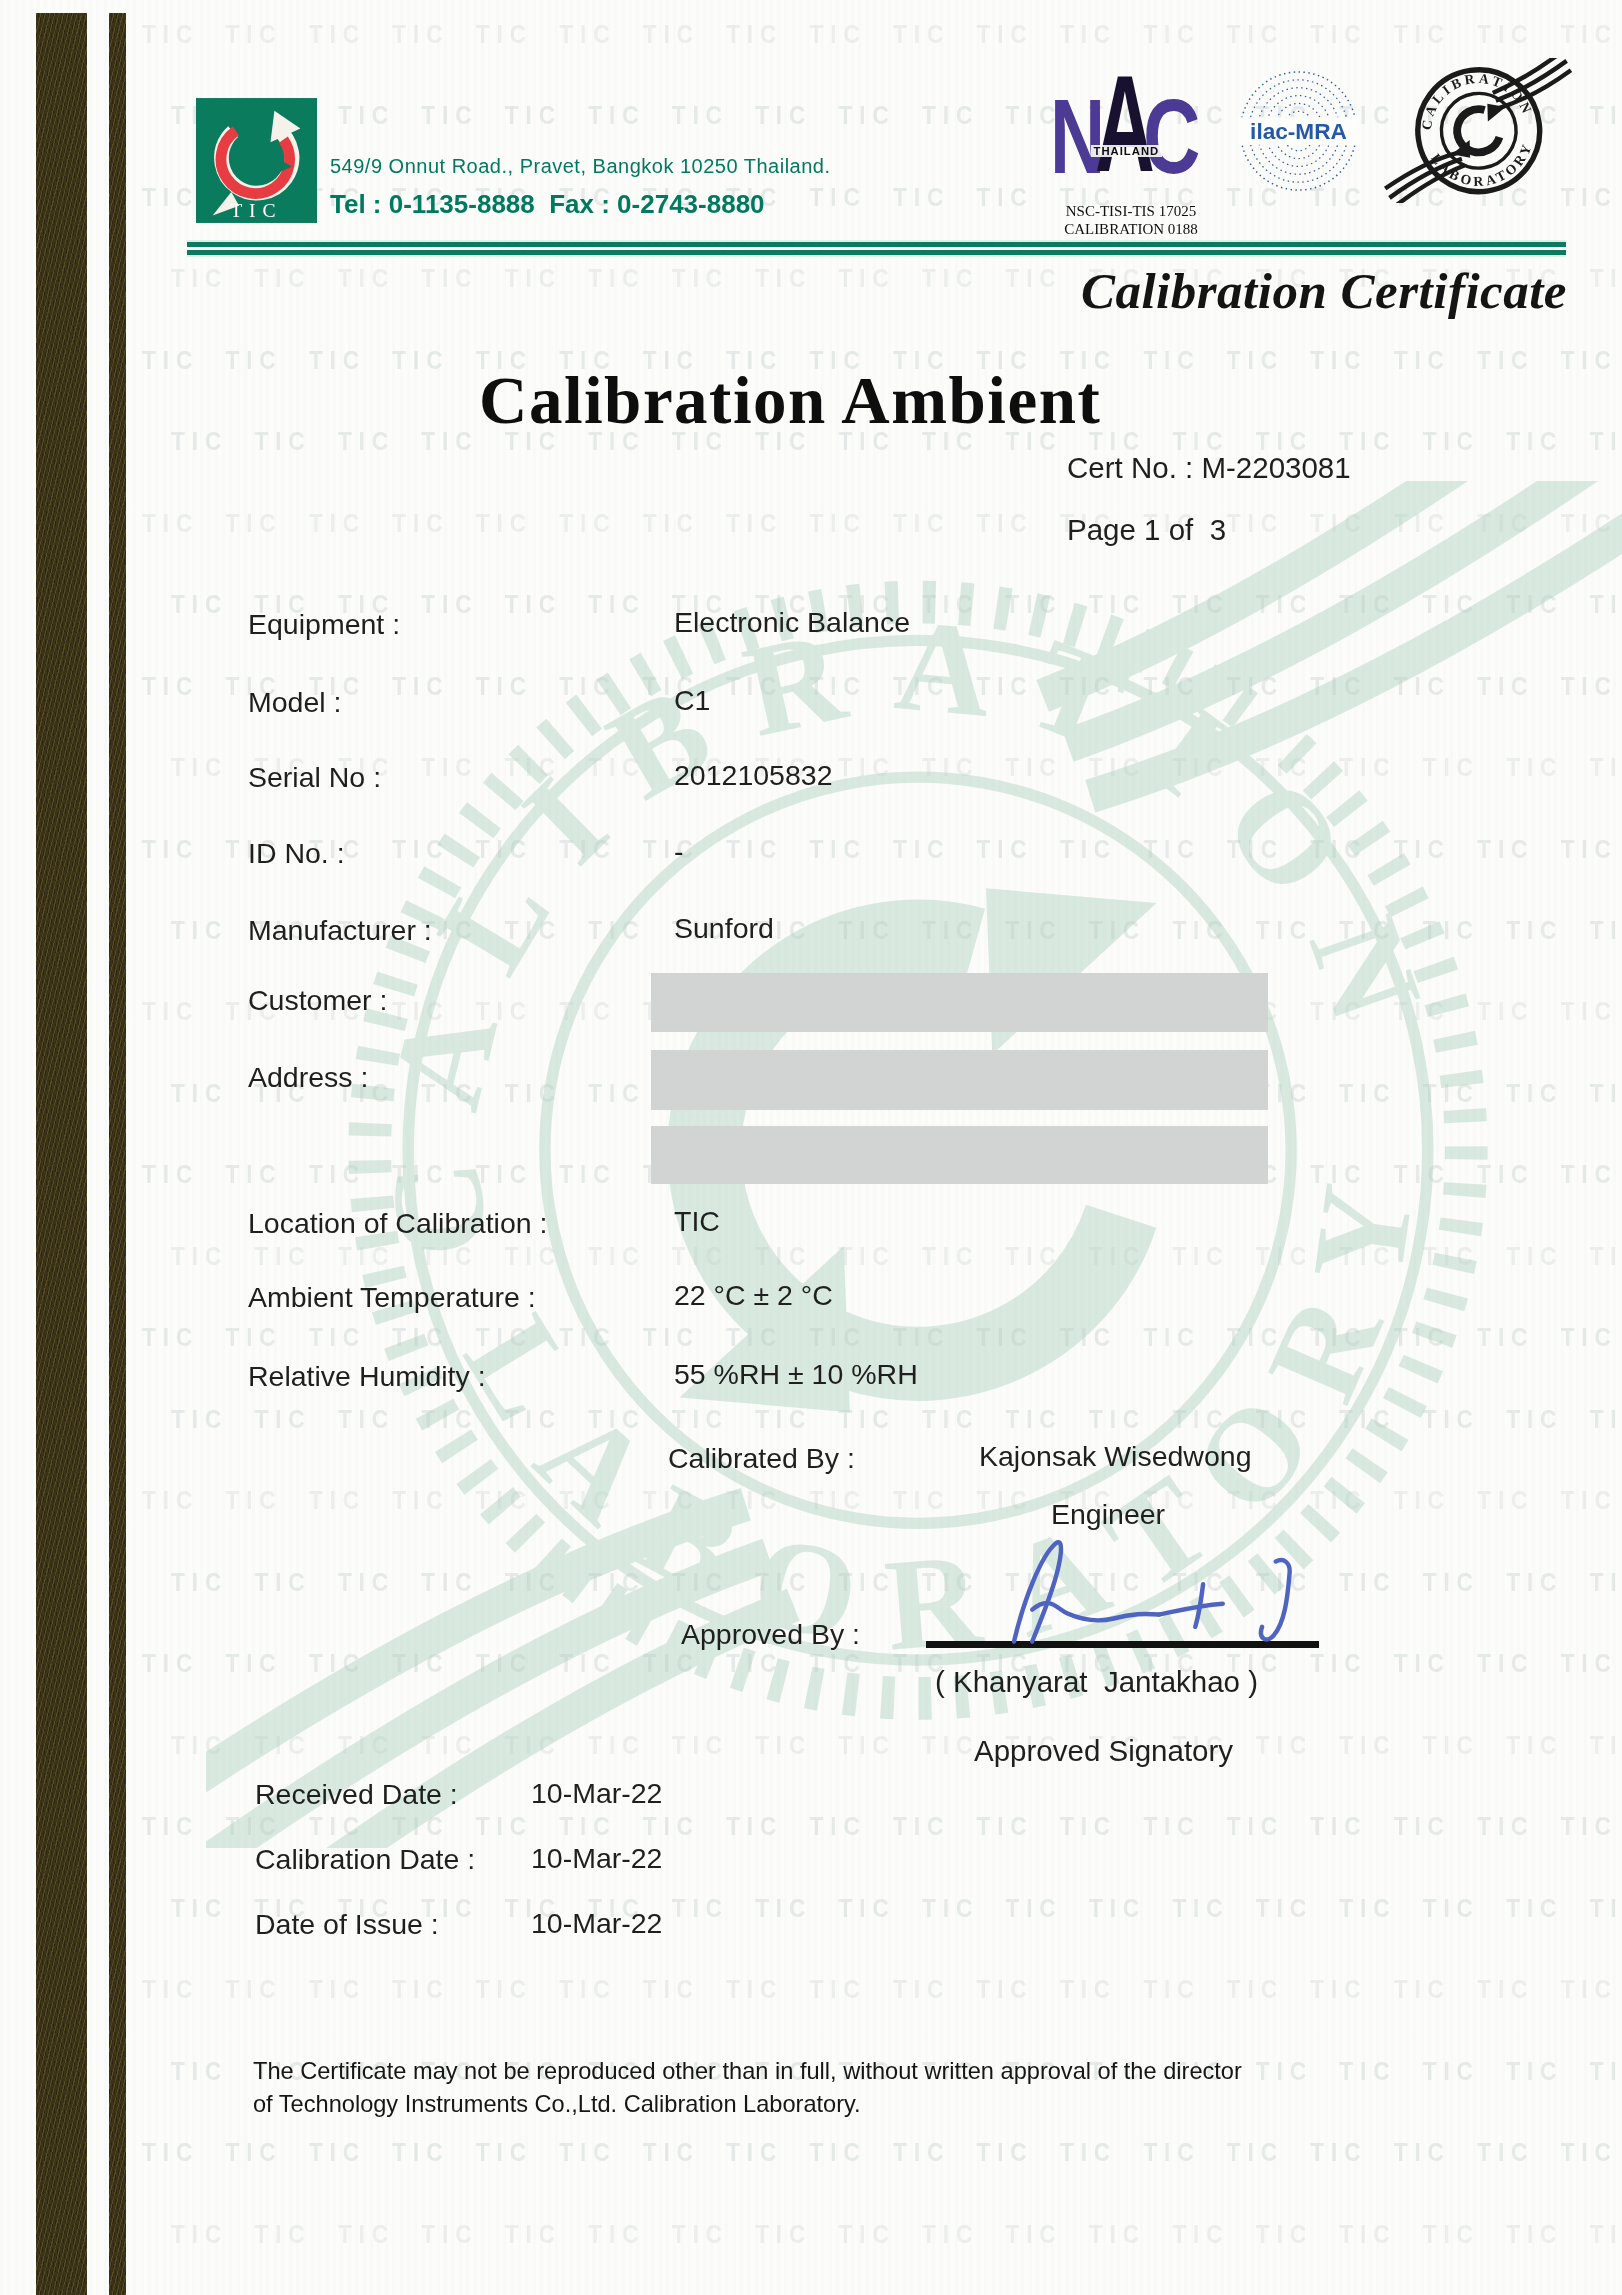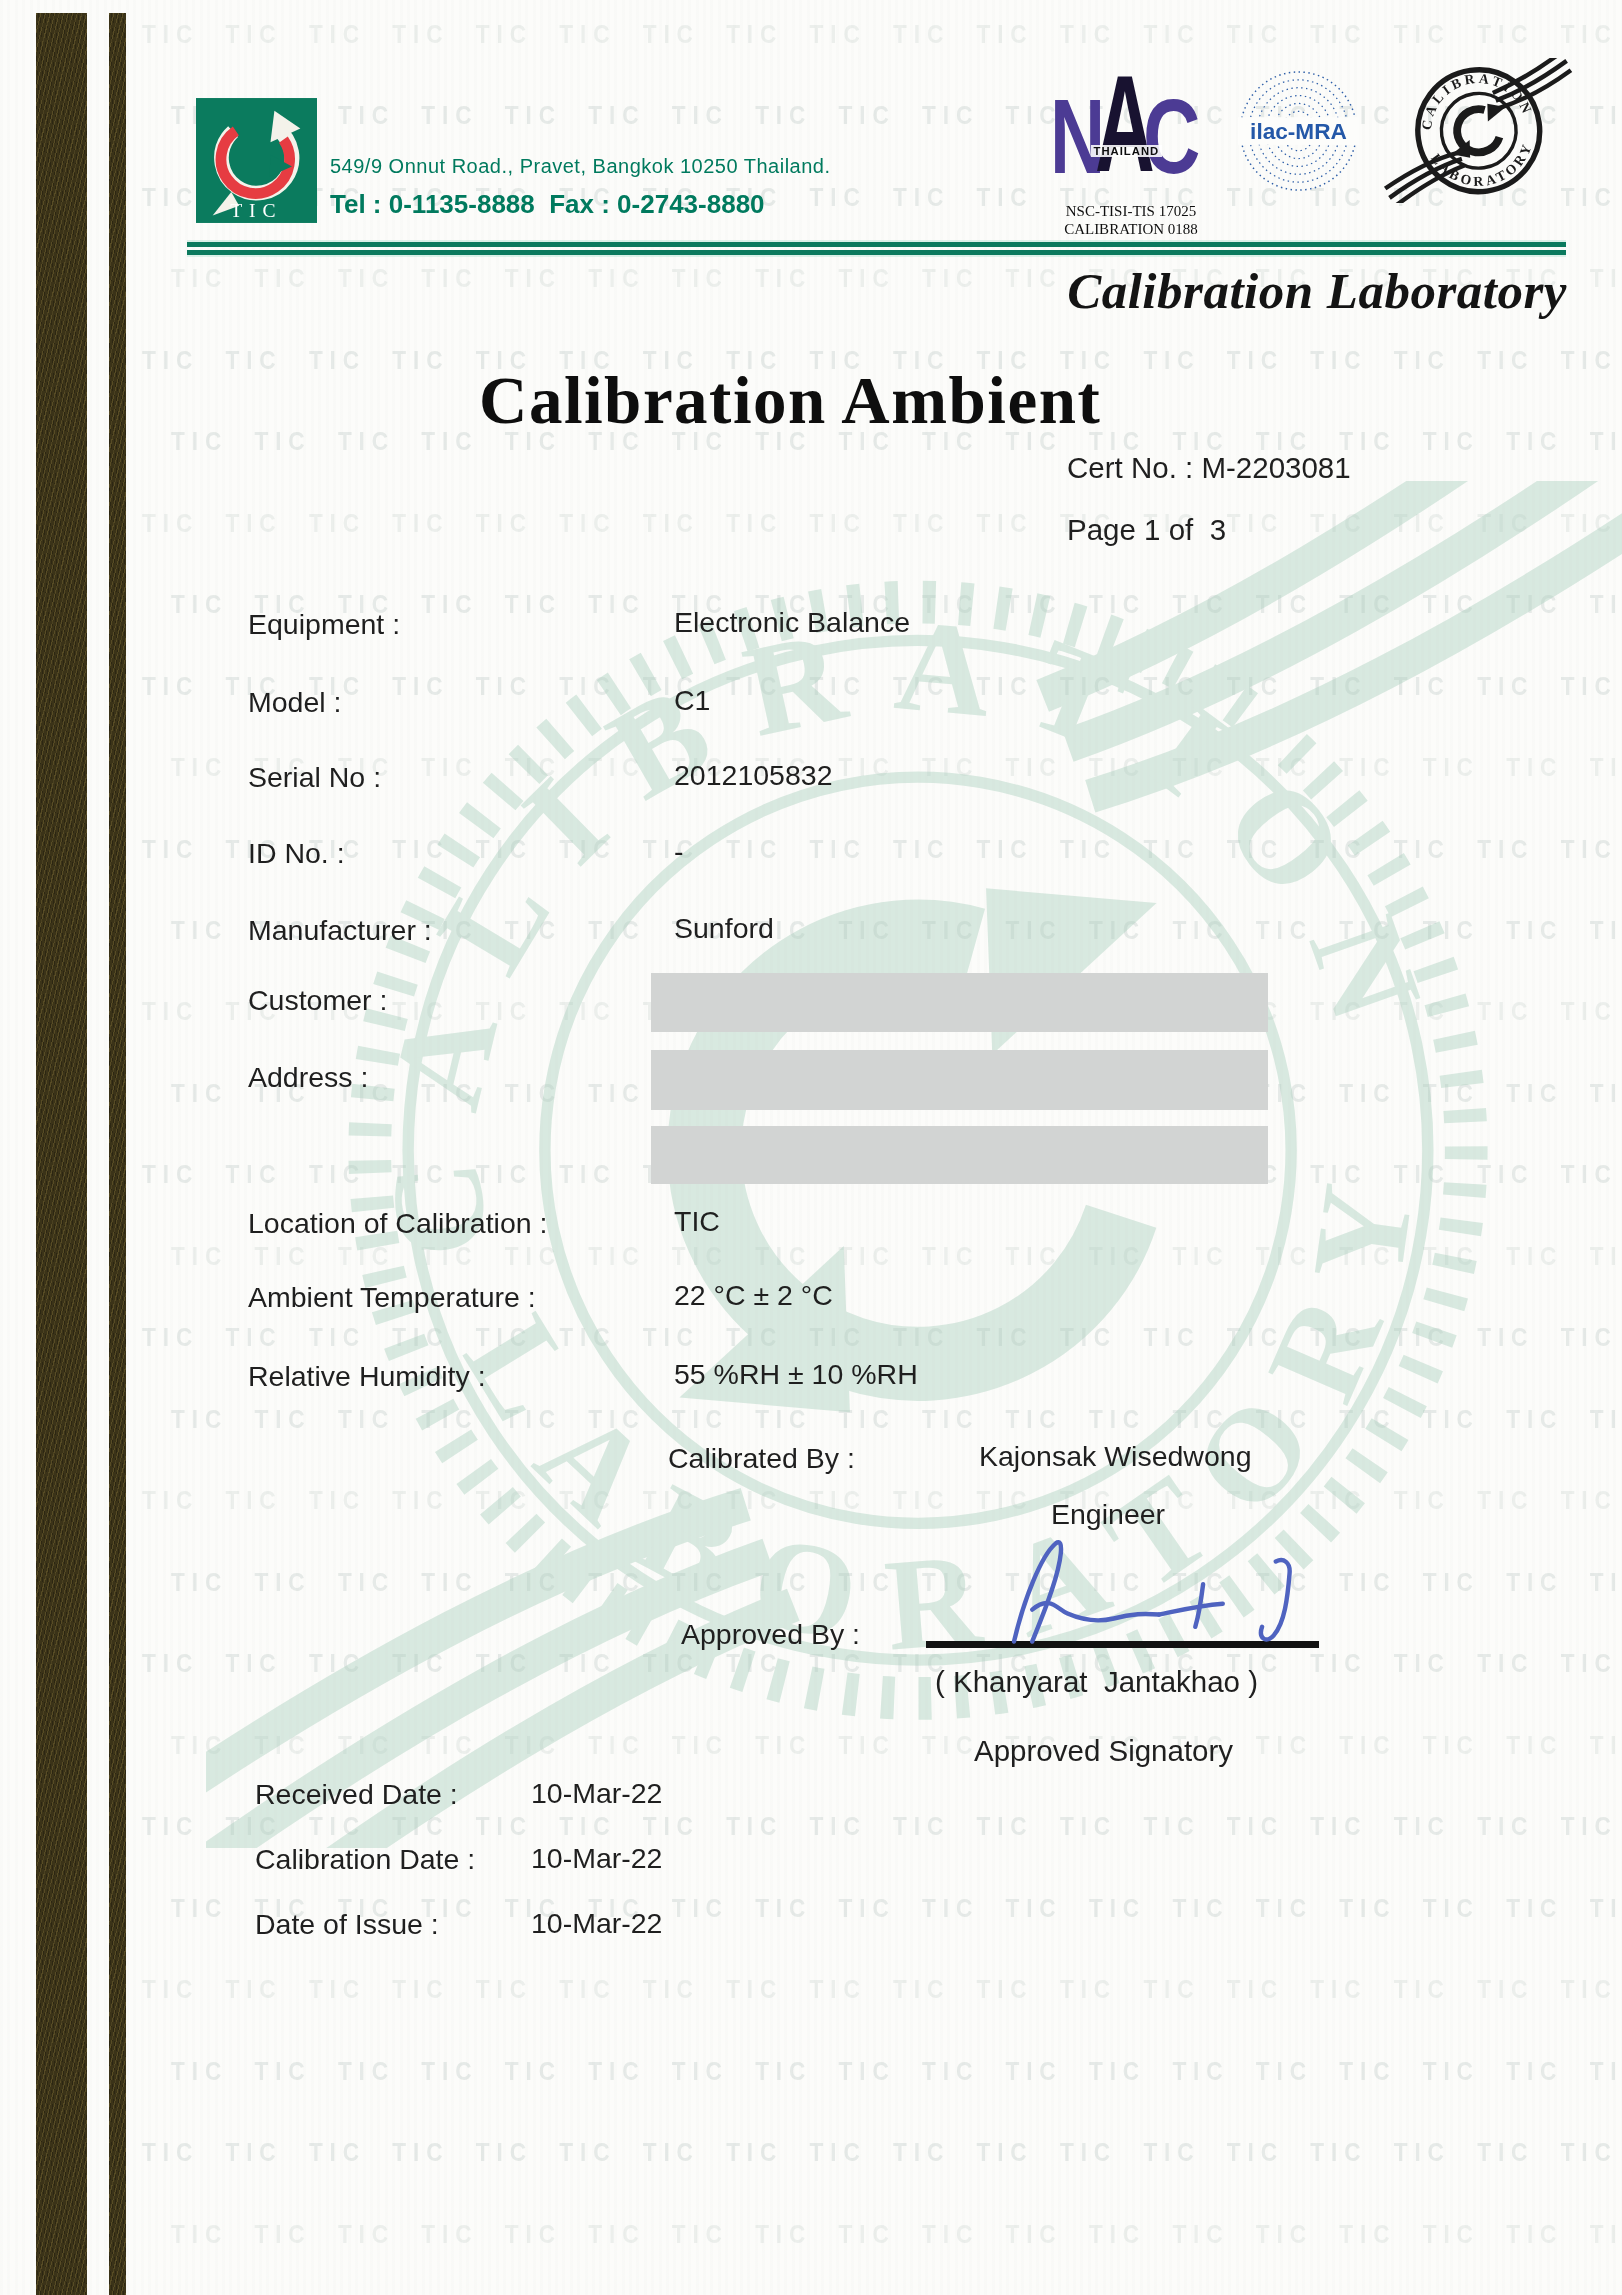--- a/index.html
+++ b/index.html
@@ -210,21 +210,21 @@
         <text text-anchor="middle">
           <textPath href="#sealBot" startOffset="50%">LABORATORY</textPath>
         </text>
       </g>
     </g>
   </svg>
 
   <div class="rule rule-1"></div>
   <div class="rule rule-2"></div>
 
-  <div class="abs dept-title">Calibration Laboratory</div>
+  <div class="abs dept-title">Calibration Certificate</div>
 
   <div class="abs report-title">Calibration Ambient</div>
   <div class="abs cert-line"><span>Cert No. : </span><span>M-2203081</span></div>
   <div class="abs page-line">Page 1 of  3</div>
 
   <div class="flabel" style="top:608px">Equipment :</div>
   <div class="fvalue" style="top:606px">Electronic Balance</div>
 
   <div class="flabel" style="top:686px">Model :</div>
   <div class="fvalue" style="top:684px">C1</div>
@@ -275,15 +275,19 @@
 
   <div class="flabel" style="left:255px;top:1778px">Received Date :</div>
   <div class="fvalue" style="left:531px;top:1777px">10-Mar-22</div>
 
   <div class="flabel" style="left:255px;top:1843px">Calibration Date :</div>
   <div class="fvalue" style="left:531px;top:1842px">10-Mar-22</div>
 
   <div class="flabel" style="left:255px;top:1908px">Date of Issue :</div>
   <div class="fvalue" style="left:531px;top:1907px">10-Mar-22</div>
 
+  <div class="abs footer-text">
+    <div>The Certificate may not be reproduced other than in full, without written approval of the director</div>
+    <div>of Technology Instruments Co.,Ltd. Calibration Laboratory.</div>
+  </div>
 
 </div>
 
 
 </body></html>

